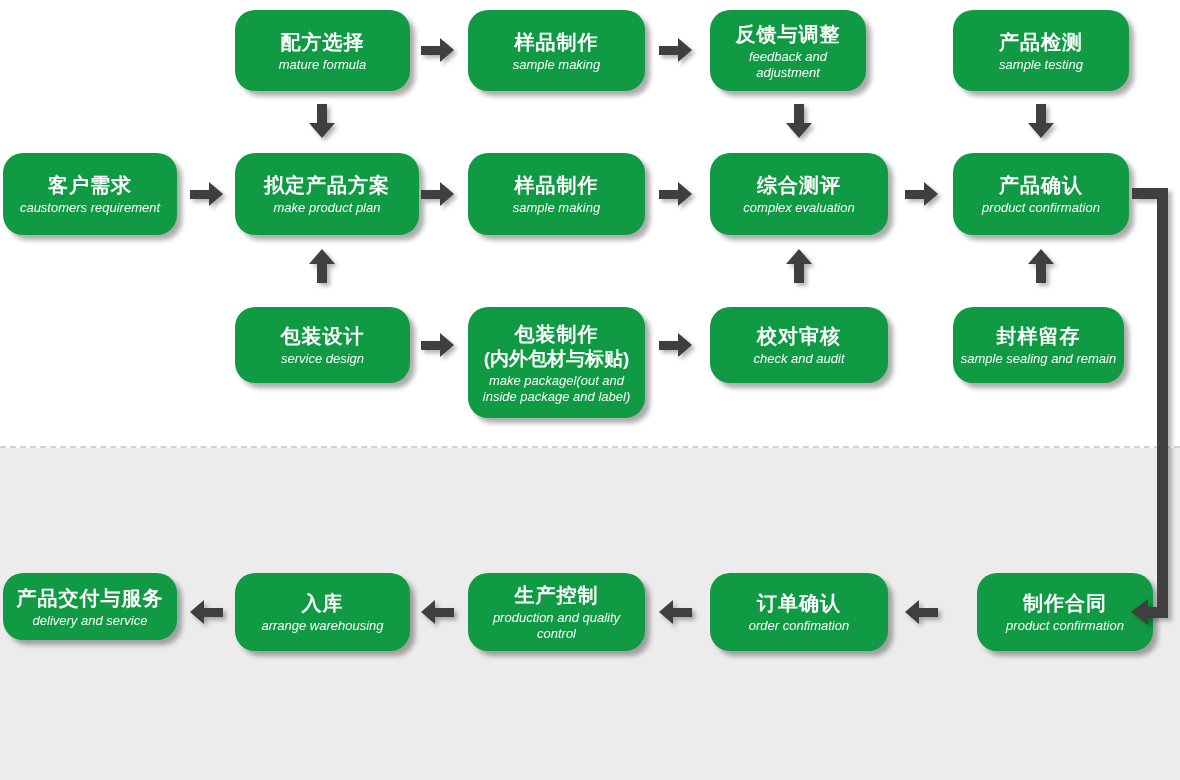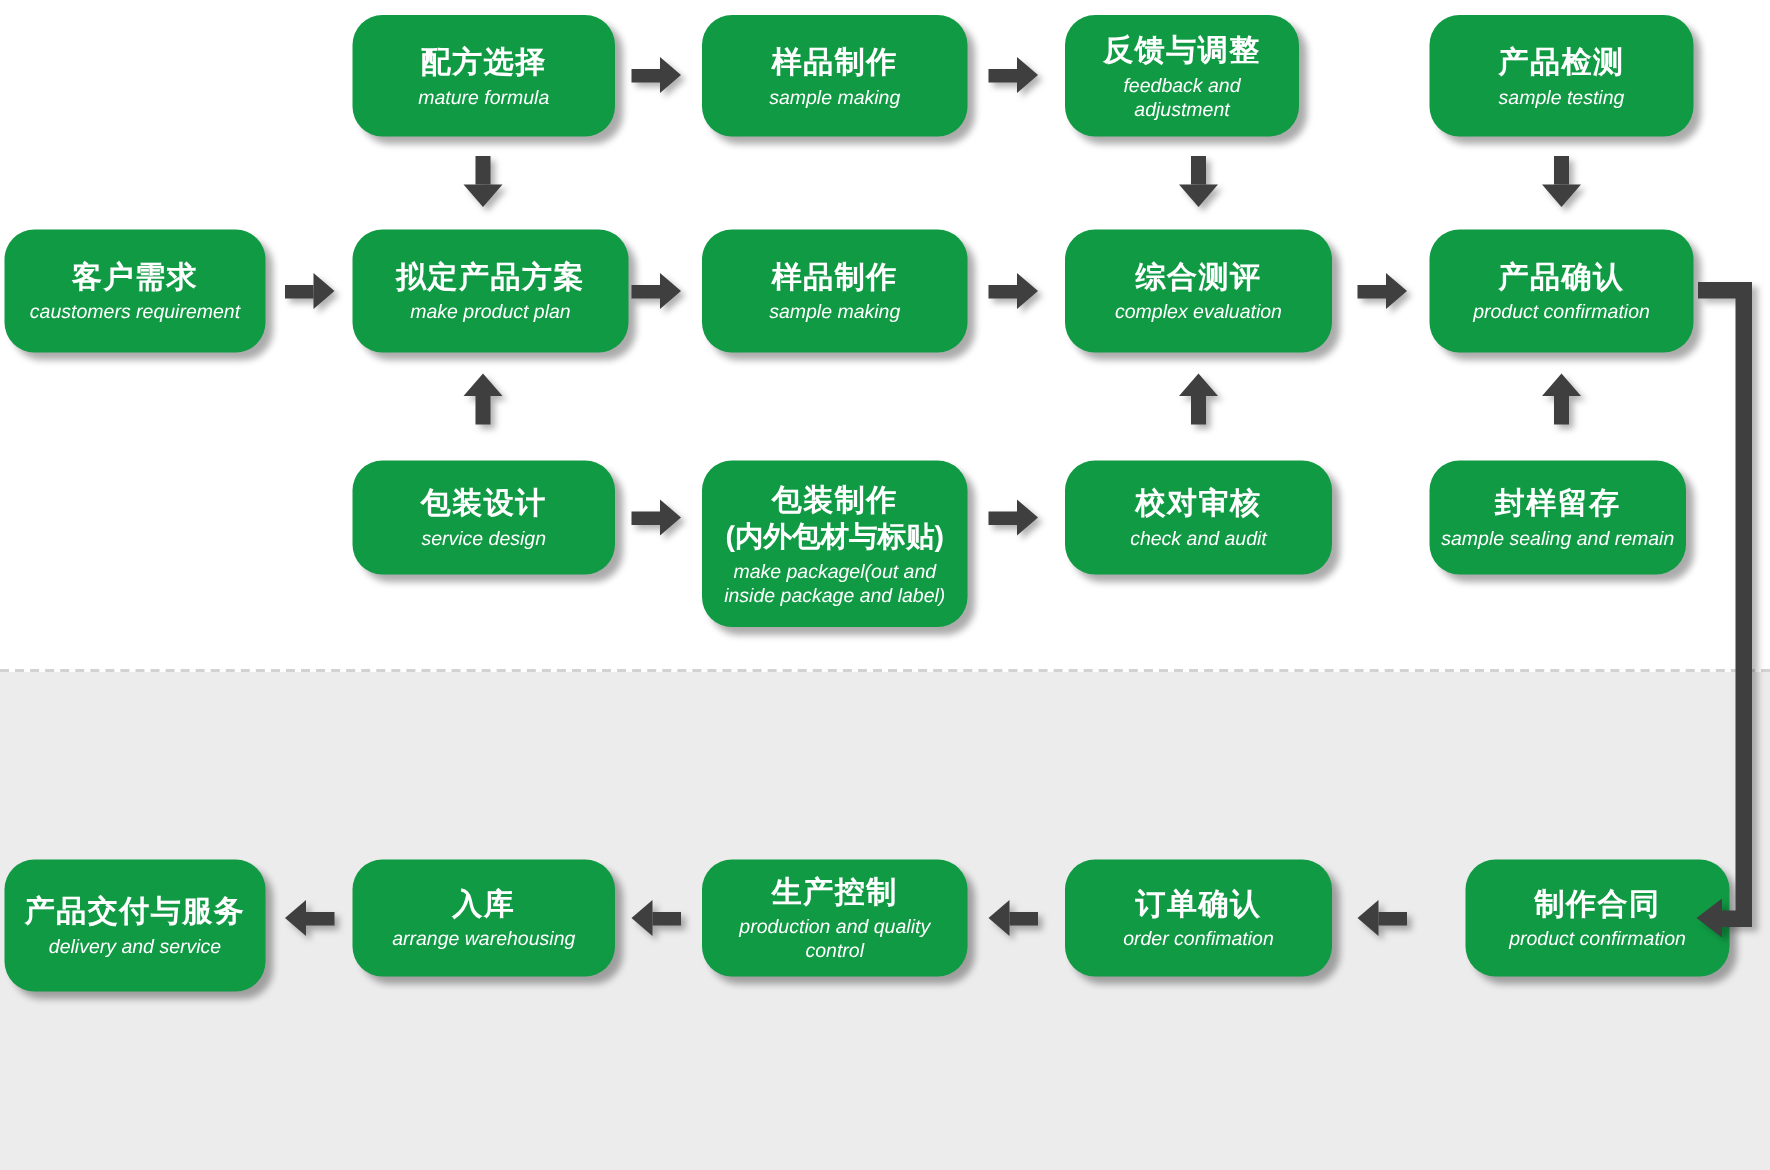--- a/index.html
+++ b/index.html
@@ -192,21 +192,21 @@
 
 <div class="h-arrow right" style="left:421px;top:333px">
     <span class="stem"></span>
     <span class="head"></span>
   </div>
 <div class="h-arrow right" style="left:659px;top:333px">
     <span class="stem"></span>
     <span class="head"></span>
   </div>
 
-<div class="node" style="left:3px;top:573px;width:174px;height:88px">
+<div class="node" style="left:3px;top:573px;width:174px;height:67px">
   <div class="zh">产品交付与服务</div>
   <div class="en">delivery and service</div>
 </div>
 <div class="node" style="left:235px;top:573px;width:175px;height:78px">
   <div class="zh">入库</div>
   <div class="en">arrange warehousing</div>
 </div>
 <div class="node" style="left:468px;top:573px;width:177px;height:78px">
   <div class="zh">生产控制</div>
   <div class="en">production and quality control</div>

